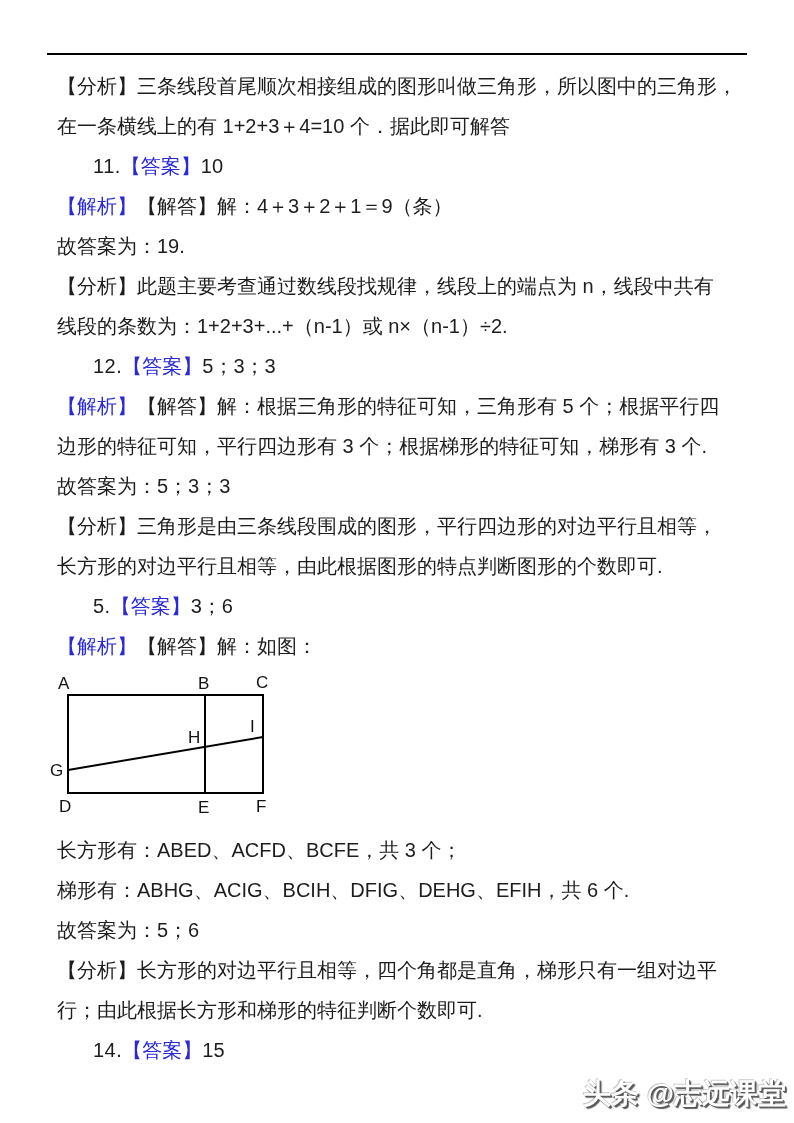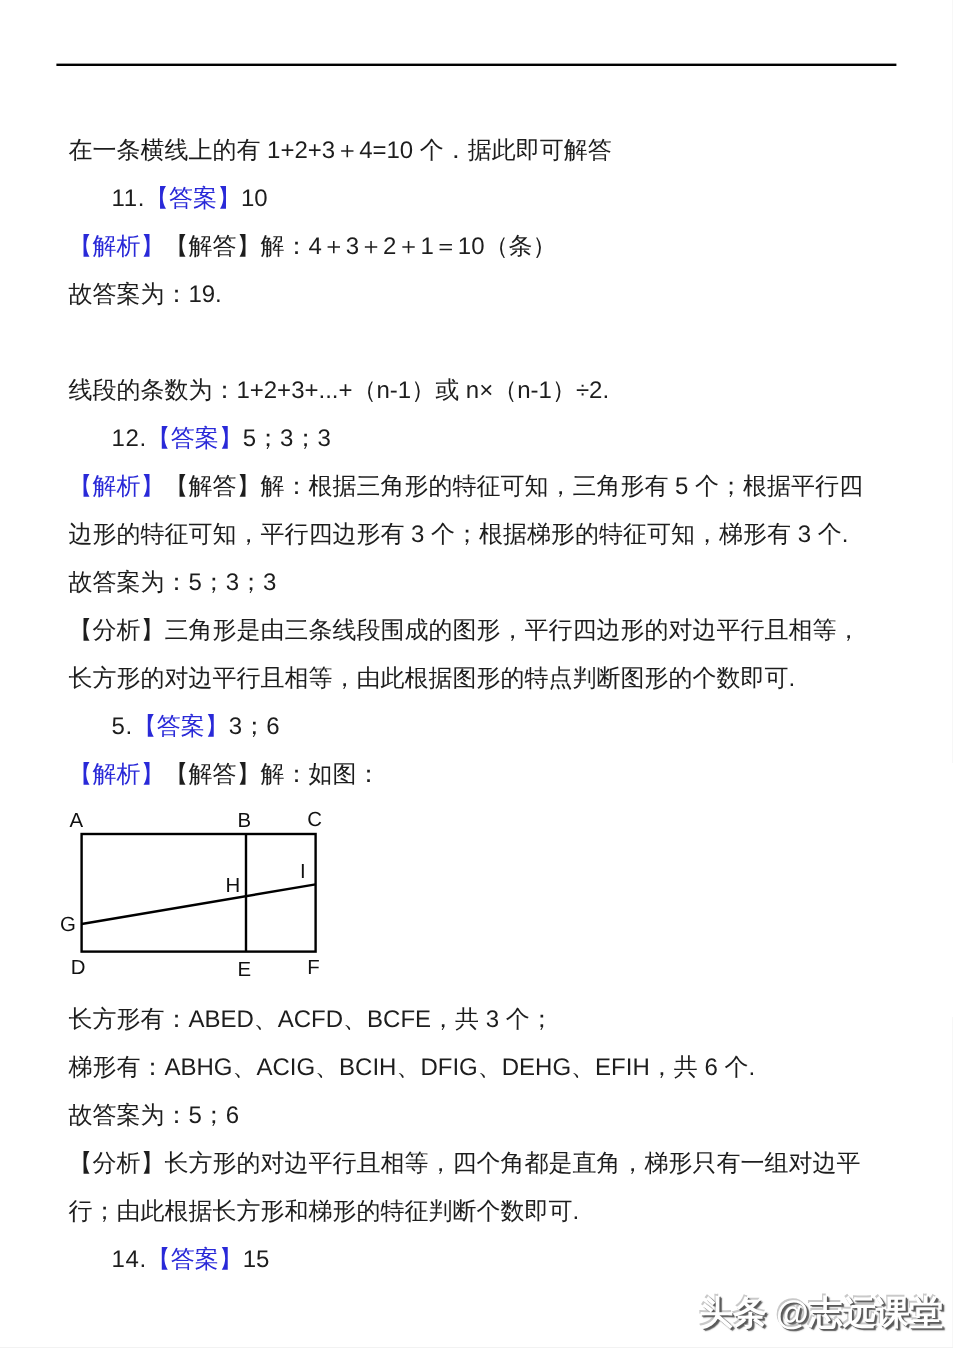--- a/index.html
+++ b/index.html
@@ -39,29 +39,29 @@
   }
 </style>
 </head>
 <body>
 
 <div class="page">
   <div class="top-rule"></div>
 
   <div class="content">
 
-    <p><br><span>在一条横线上的有 1+2+3＋4=10 个．据此即可解答</span></p>
+    <p><span>【分析】三条线段首尾顺次相接组成的图形叫做三角形，所以图中的三角形，</span><br><span>在一条横线上的有 1+2+3＋4=10 个．据此即可解答</span></p>
 
     <p><span class="qnum">11.</span><span class="blue">【答案】</span><span>10</span></p>
 
-    <p><span class="blue">【解析】</span><span>【解答】解：4＋3＋2＋1＝10（条）</span></p>
+    <p><span class="blue">【解析】</span><span>【解答】解：4＋3＋2＋1＝9（条）</span></p>
 
     <p><span>故答案为：19.</span></p>
 
-    <p><br><span>线段的条数为：1+2+3+...+（n-1）或 n×（n-1）÷2.</span></p>
+    <p><span>【分析】此题主要考查通过数线段找规律，线段上的端点为 n，线段中共有</span><br><span>线段的条数为：1+2+3+...+（n-1）或 n×（n-1）÷2.</span></p>
 
     <p><span class="qnum">12.</span><span class="blue">【答案】</span><span>5；3；3</span></p>
 
     <p><span class="blue">【解析】</span><span>【解答】解：根据三角形的特征可知，三角形有 5 个；根据平行四</span><br><span>边形的特征可知，平行四边形有 3 个；根据梯形的特征可知，梯形有 3 个.</span></p>
 
     <p><span>故答案为：5；3；3</span></p>
 
     <p><span>【分析】三角形是由三条线段围成的图形，平行四边形的对边平行且相等，</span><br><span>长方形的对边平行且相等，由此根据图形的特点判断图形的个数即可.</span></p>
 
     <p><span class="qnum">5.</span><span class="blue">【答案】</span><span>3；6</span></p>

